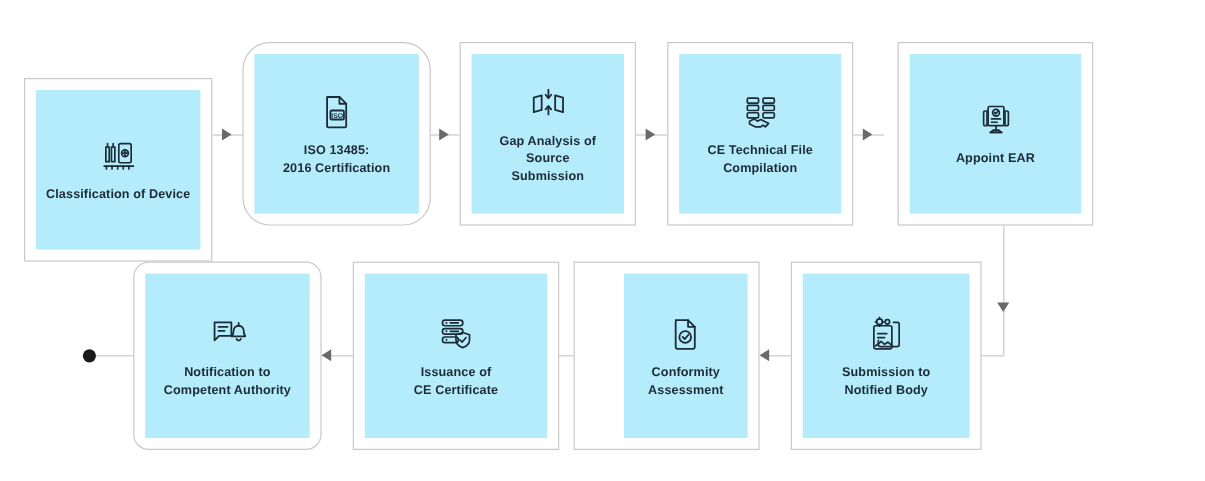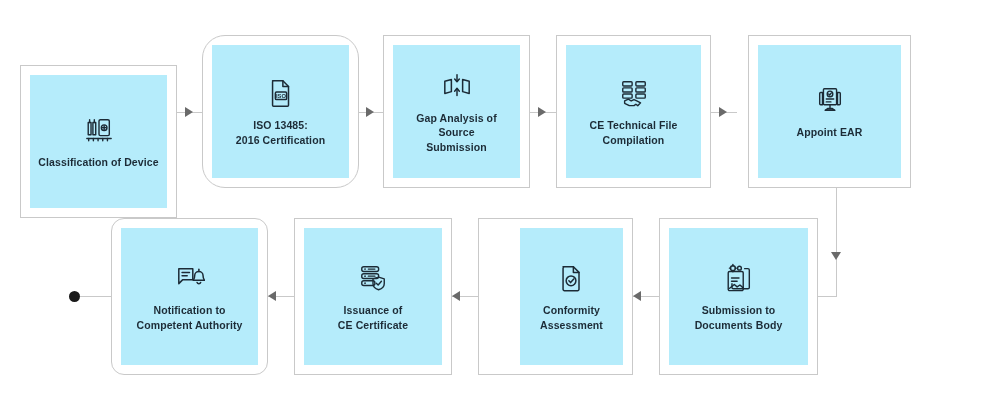--- a/index.html
+++ b/index.html
@@ -235,21 +235,21 @@
           <path d="M21 12.5 a4.5 4.5 0 0 1 9 0 c0 3 1 4 1.6 5 h-12.2 c0.6 -1 1.6 -2 1.6 -5 z"></path>
           <path d="M23.6 19.8 a2 2 0 0 0 3.8 0"></path>
           <line x1="25.5" y1="5.5" x2="25.5" y2="8"></line>
         </svg>
       </div>
       <div class="node-label">Notification to
 Competent Authority</div>
     </div>
   </div>
 
-  <div class="node" style="left:294px; top:218px; width:158px; height:157px;">
+  <div class="node" style="left:294px; top:218px; width:172px; height:157px;">
     <div class="node-inner">
       <div class="icon-wrap">
         <svg width="30" height="30" viewBox="0 0 32 32" fill="none" stroke="#1c2b36" stroke-width="1.5" stroke-linecap="round" stroke-linejoin="round">
           <rect x="4" y="4" width="18" height="5" rx="2.2"></rect>
           <rect x="4" y="11.5" width="18" height="5" rx="2.2"></rect>
           <rect x="4" y="19" width="14" height="5" rx="2.2"></rect>
           <circle cx="7.5" cy="6.5" r="0.9" fill="#1c2b36" stroke="none"></circle>
           <circle cx="7.5" cy="14" r="0.9" fill="#1c2b36" stroke="none"></circle>
           <circle cx="7.5" cy="21.5" r="0.9" fill="#1c2b36" stroke="none"></circle>
           <line x1="11" y1="6.5" x2="18" y2="6.5"></line>
@@ -289,17 +289,17 @@
           <path d="M6 27 l5 -4 l3 2.5 l3 -2 l3.5 3"></path>
           <circle cx="9.5" cy="5.5" r="2.6"></circle>
           <line x1="9.5" y1="1.6" x2="9.5" y2="3"></line>
           <line x1="9.5" y1="8" x2="9.5" y2="9.4"></line>
           <line x1="5.8" y1="5.5" x2="7.1" y2="5.5"></line>
           <line x1="11.9" y1="5.5" x2="13.2" y2="5.5"></line>
           <circle cx="16.5" cy="5.5" r="2"></circle>
         </svg>
       </div>
       <div class="node-label">Submission to
-Documents Body</div>
+Notified Body</div>
     </div>
   </div>
 
 </div>
 
 </body></html>

